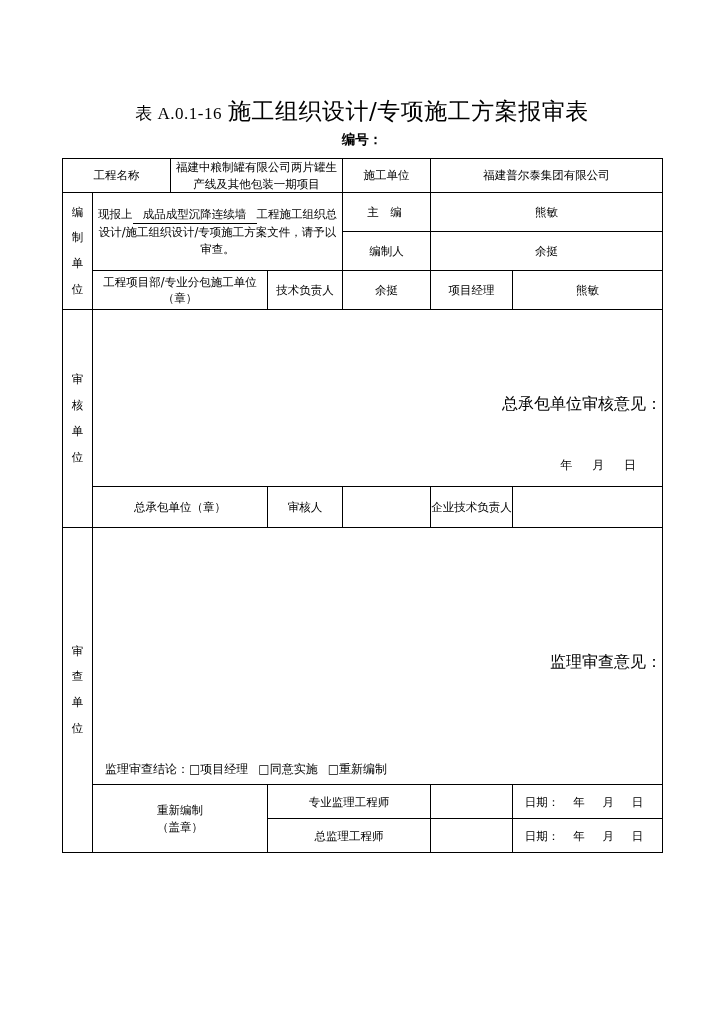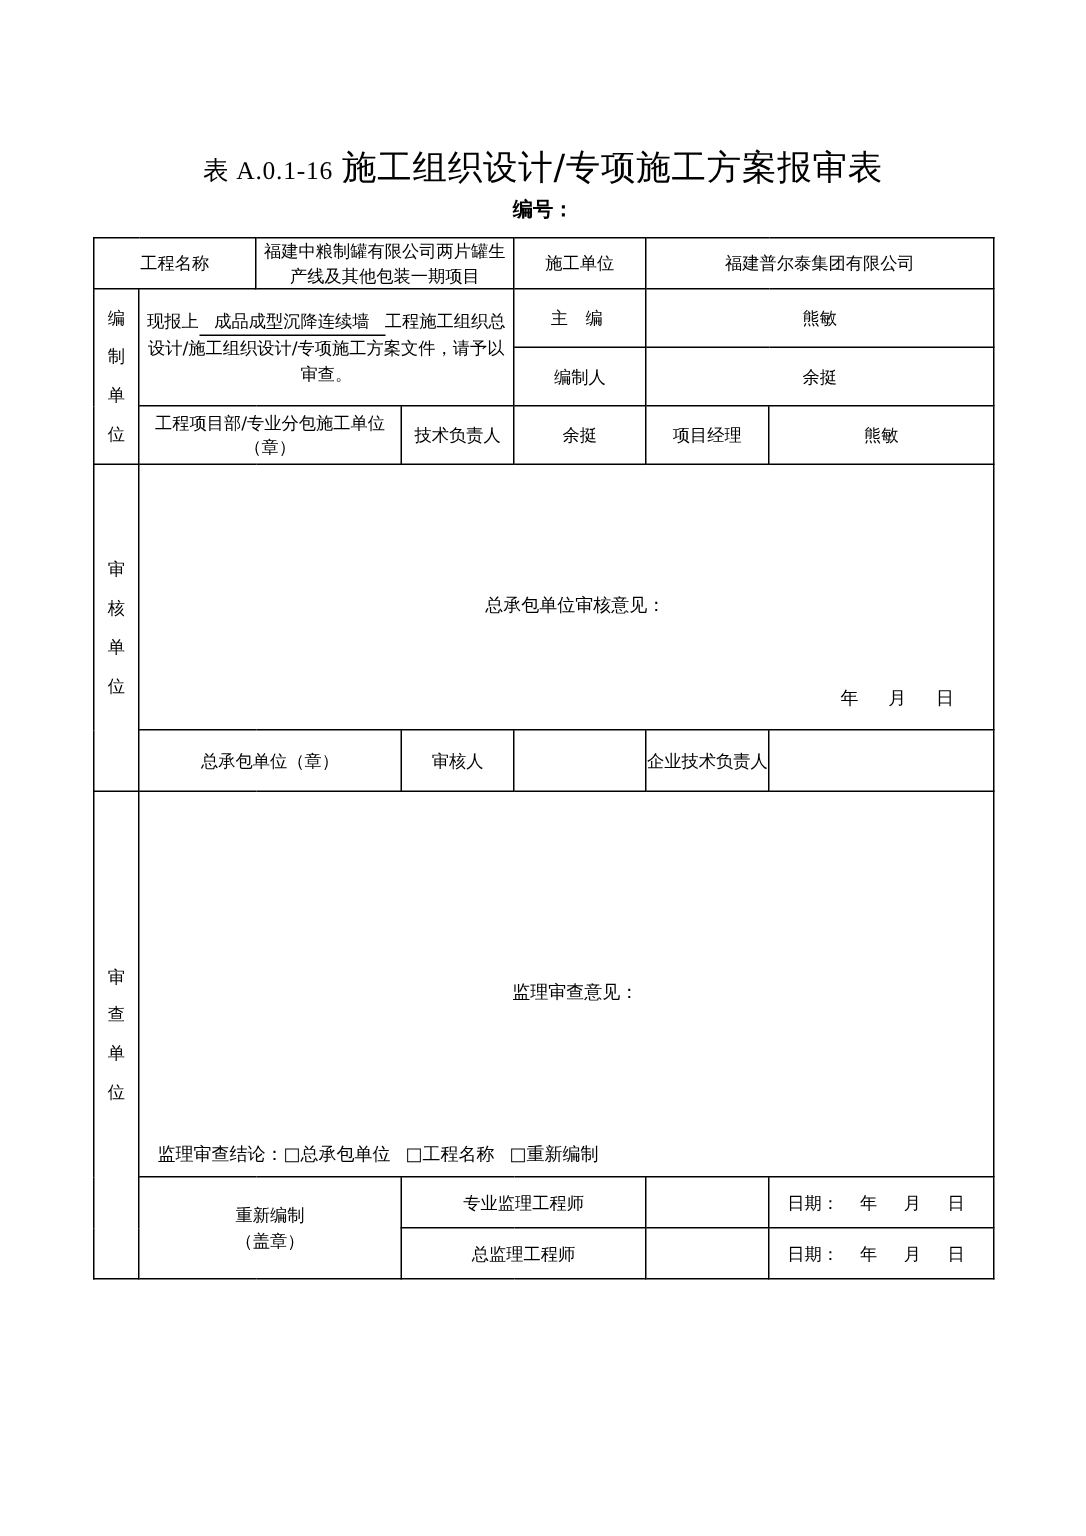--- a/index.html
+++ b/index.html
@@ -89,22 +89,22 @@
     line-height: 1.55;
     padding: 14px 10px 14px 12px;
   }
   .decl .fill {
     border-bottom: 1px solid #000;
     padding: 0 3px;
     display: inline-block;
     min-width: 118px;
   }
   .opin-label {
-    text-align: center;
-    font-size: 12px;
+    text-align: right;
+    font-size: 16px;
     padding: 10px 0 0 12px;
   }
   .opinion-cell {
     position: relative;
     height: 176px;
     vertical-align: top;
   }
   .opinion-cell-2 {
     position: relative;
     height: 256px;
@@ -227,21 +227,21 @@
     <tr>
       <td rowspan="3" class="vlabel">
         <span>审</span>
         <span>查</span>
         <span>单</span>
         <span>位</span>
       </td>
       <td colspan="6" class="opinion-cell-2">
         <div class="opin-label">监理审查意见：</div>
         <div class="concl-line">
-          <span>监理审查结论：</span><span class="cbox">□总承包单位</span><span class="gap"></span><span class="cbox">□工程名称</span><span class="gap"></span><span class="cbox">□重新编制</span>
+          <span>监理审查结论：</span><span class="cbox">□项目经理</span><span class="gap"></span><span class="cbox">□同意实施</span><span class="gap"></span><span class="cbox">□重新编制</span>
         </div>
       </td>
     </tr>
 
     <tr>
       <td colspan="2" rowspan="2" class="cell-pad two-line">
         <div>重新编制</div>
         <div>（盖章）</div>
       </td>
       <td colspan="2" class="cell-pad" style="height:33px">专业监理工程师</td>

